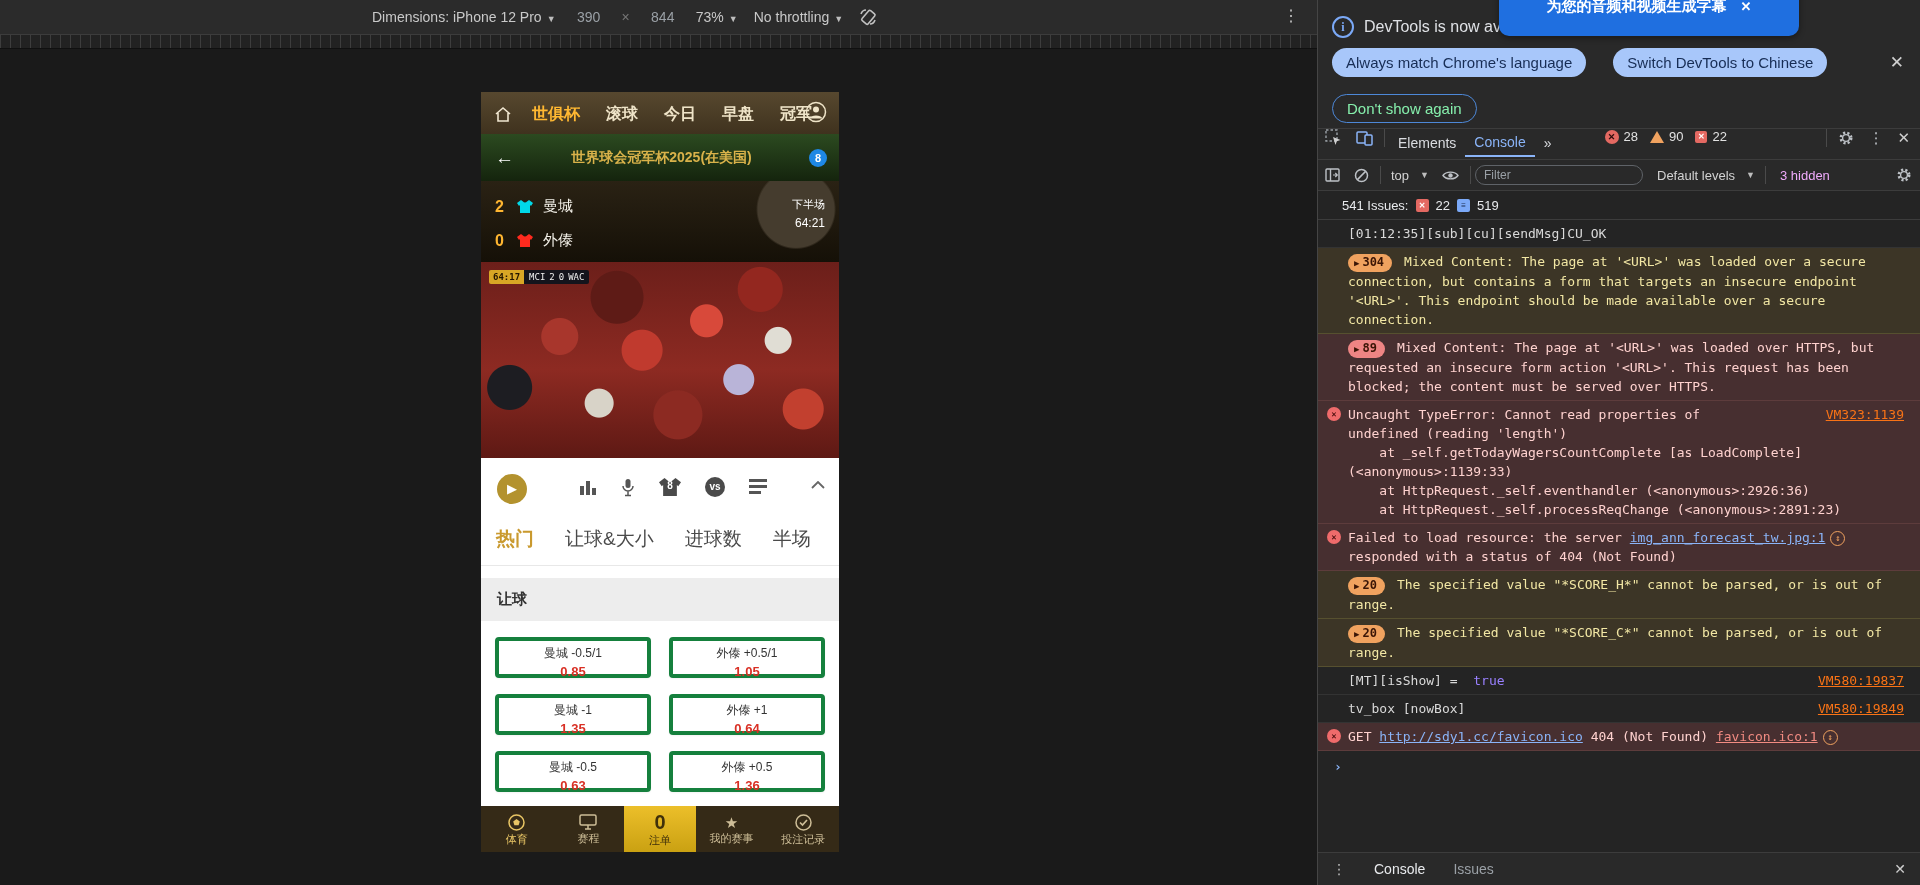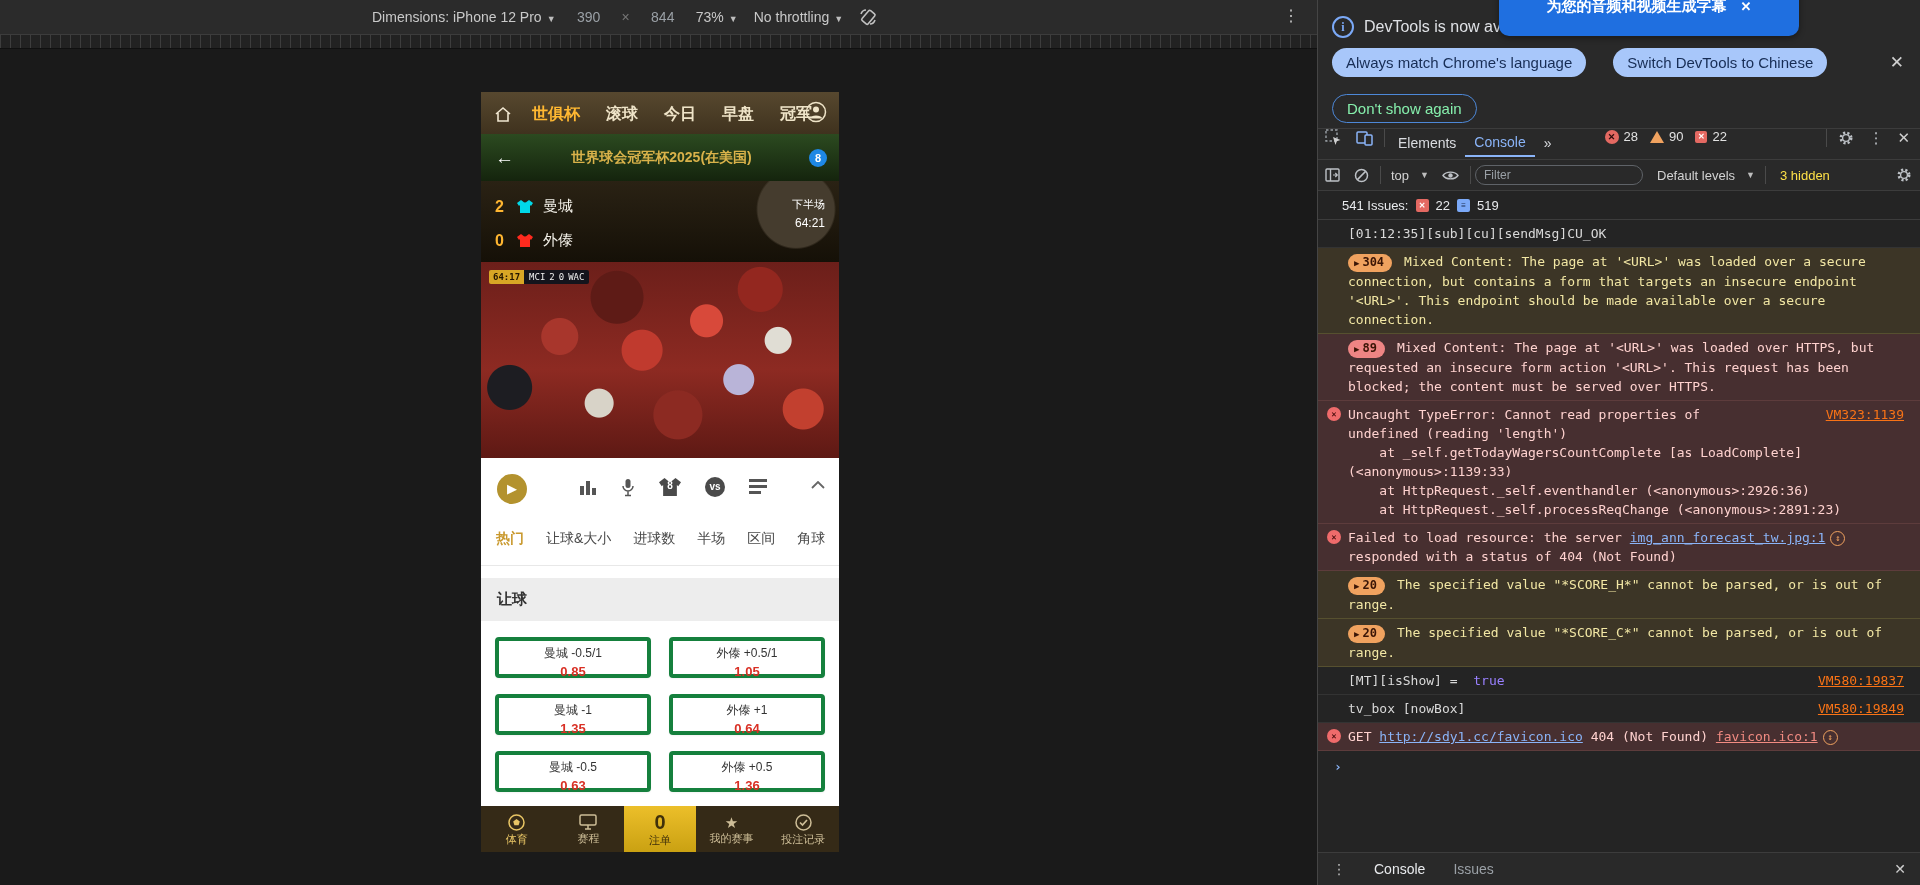--- a/index.html
+++ b/index.html
@@ -63,22 +63,22 @@
   .controls{position:absolute;left:0;top:373px;width:100%;height:48px;background:#fff;border-bottom:1px solid #ededed;}
   .play-btn{position:absolute;left:16px;top:9px;width:30px;height:30px;border-radius:50%;background:#b3922e;
             color:#fff;text-align:center;line-height:30px;font-size:13px;}
   .ctl-icons{position:absolute;left:98px;top:12px;display:flex;gap:24px;align-items:center;color:#555;}
   .jersey{position:relative;width:22px;height:20px;}
   .jersey span{position:absolute;left:0;top:3px;width:100%;text-align:center;color:#fff;font-size:10px;font-weight:bold;}
   .vs-ic{width:20px;height:20px;border-radius:50%;background:#4a4a4a;color:#fff;font-size:10px;
          line-height:20px;text-align:center;font-weight:bold;}
   .chev-up{position:absolute;right:14px;top:16px;color:#666;}
   .market-tabs{position:absolute;left:0;top:421px;width:100%;height:53px;background:#fff;border-bottom:1px solid #e8e8e8;
-               display:flex;align-items:center;gap:22px;padding-left:15px;box-sizing:border-box;
-               font-size:14px;color:#4a4a4a;white-space:nowrap;overflow:hidden;}
+               display:flex;align-items:center;gap:31px;padding-left:15px;box-sizing:border-box;
+               font-size:19px;color:#4a4a4a;white-space:nowrap;overflow:hidden;}
   .mtab.active{color:#c9992e;font-weight:bold;}
   .section-head{position:absolute;left:0;top:486px;width:100%;height:43px;background:#ededed;
                 display:flex;align-items:center;font-size:15px;color:#333;font-weight:bold;padding-left:16px;box-sizing:border-box;}
   .odds-grid{position:absolute;left:0;top:529px;width:100%;height:185px;background:#fff;}
   .odd-btn{position:absolute;width:156px;height:41px;border:4px solid #15803d;border-radius:4px;background:#fff;
            box-shadow:0 1px 2px rgba(0,0,0,.05);text-align:center;box-sizing:border-box;padding-top:4px;}
   .odd-label{font-size:12px;color:#333;}
   .odd-value{font-size:13px;color:#d93025;font-weight:bold;margin-top:2px;}
   .bottom-nav{position:absolute;left:0;top:714px;width:100%;height:46px;background:#352a17;display:flex;}
   .nav-item{flex:1;display:flex;flex-direction:column;align-items:center;justify-content:center;gap:3px;
@@ -112,21 +112,21 @@
   .chips{display:flex;align-items:center;gap:12px;margin-left:44px;font-size:13px;color:#e2e2e2;}
   .chip{display:flex;align-items:center;gap:5px;cursor:pointer;}
   .err-dot{width:14px;height:14px;border-radius:50%;background:#e46962;color:#2c0b0b;font-size:9px;line-height:14px;
            text-align:center;font-weight:bold;}
   .warn-tri{width:0;height:0;border-left:7px solid transparent;border-right:7px solid transparent;border-bottom:12px solid #f0a25f;position:relative;}
   .issue-sq{width:12px;height:12px;border-radius:2px;background:#e46962;color:#fff;font-size:8px;line-height:12px;text-align:center;font-weight:bold;}
   .tb-right{margin-left:auto;display:flex;align-items:center;}
   .con-toolbar{display:flex;align-items:center;height:30px;background:#292929;border-bottom:1px solid #3c3c3c;font-size:13px;color:#d3d3d3;}
   .filter-box{width:150px;height:18px;border:1px solid #5f6368;border-radius:10px;color:#9aa0a6;
               font-size:12px;line-height:18px;padding:0 8px;background:transparent;}
-  .hidden-txt{color:#fde047;margin:0 10px;}
+  .hidden-txt{color:#f0abfc;margin:0 10px;}
   .sel{display:flex;align-items:center;gap:6px;padding:0 6px;cursor:pointer;}
   .issues-bar{display:flex;align-items:center;height:28px;border-bottom:1px solid #3c3c3c;font-size:13px;
               padding-left:24px;gap:7px;background:#242424;color:#e8eaed;}
   .flag-red{width:13px;height:13px;border-radius:2px;background:#e46962;color:#fff;font-size:8px;line-height:13px;text-align:center;font-weight:bold;}
   .flag-blue{width:13px;height:13px;border-radius:2px;background:#7ba9f7;color:#1a2a4a;font-size:8px;line-height:13px;text-align:center;font-weight:bold;}
   
   .messages{font-family:"DejaVu Sans Mono",monospace;font-size:13px;line-height:19px;}
   .msg{position:relative;padding:4px 16px 4px 30px;border-bottom:1px solid #333333;color:#d9d9d9;overflow:hidden;}
   .msg.warn{background:#3c3526;color:#f2e7a4;border-color:#56502f;}
   .msg.error{background:#472f30;color:#ffd2cf;border-color:#5d3c3c;}

